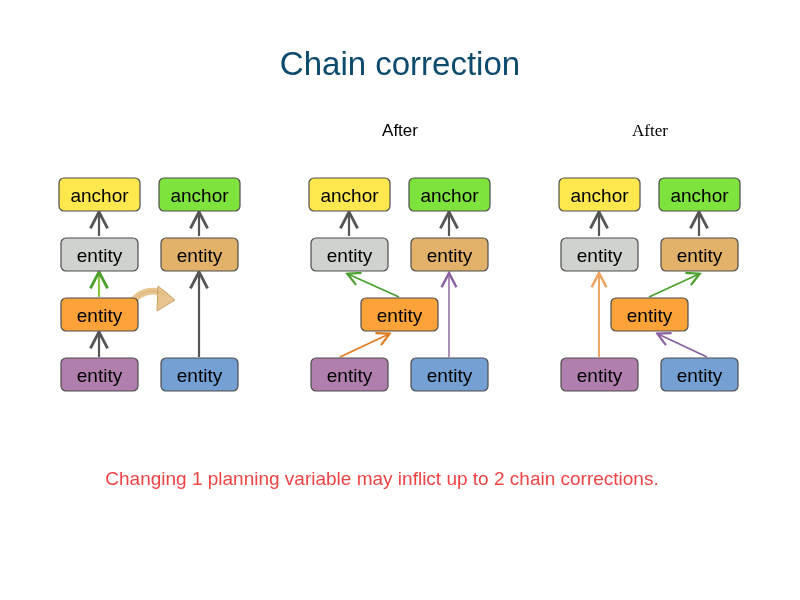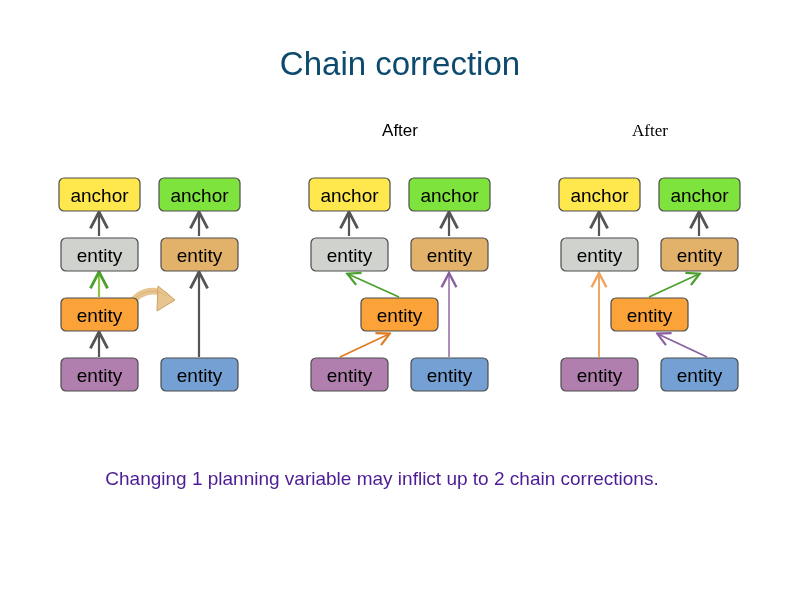--- a/index.html
+++ b/index.html
@@ -26,21 +26,21 @@
     letter-spacing: 0px;
     color: #0c4a6e;
   }
   #caption {
     position: absolute;
     left: 0;
     top: 468px;
     width: 764px;
     text-align: center;
     font-size: 19px;
-    color: #4c1d95;
+    color: #ef4444;
   }
   .panel-label {
     position: absolute;
     font-size: 17px;
     text-align: center;
     color: #000000;
     white-space: nowrap;
   }
   #panel-label-before { left: 340px; top: 121px; width: 120px; }
   #panel-label-after  { left: 590px; top: 121px; width: 120px; font-family: Liberation Serif, serif; }

